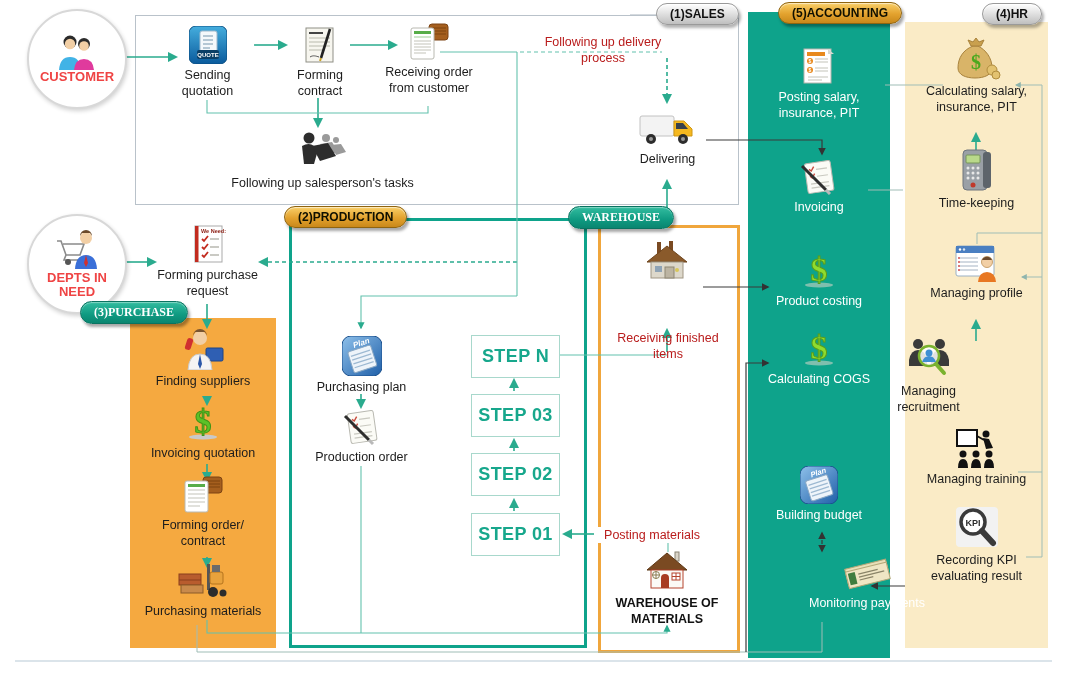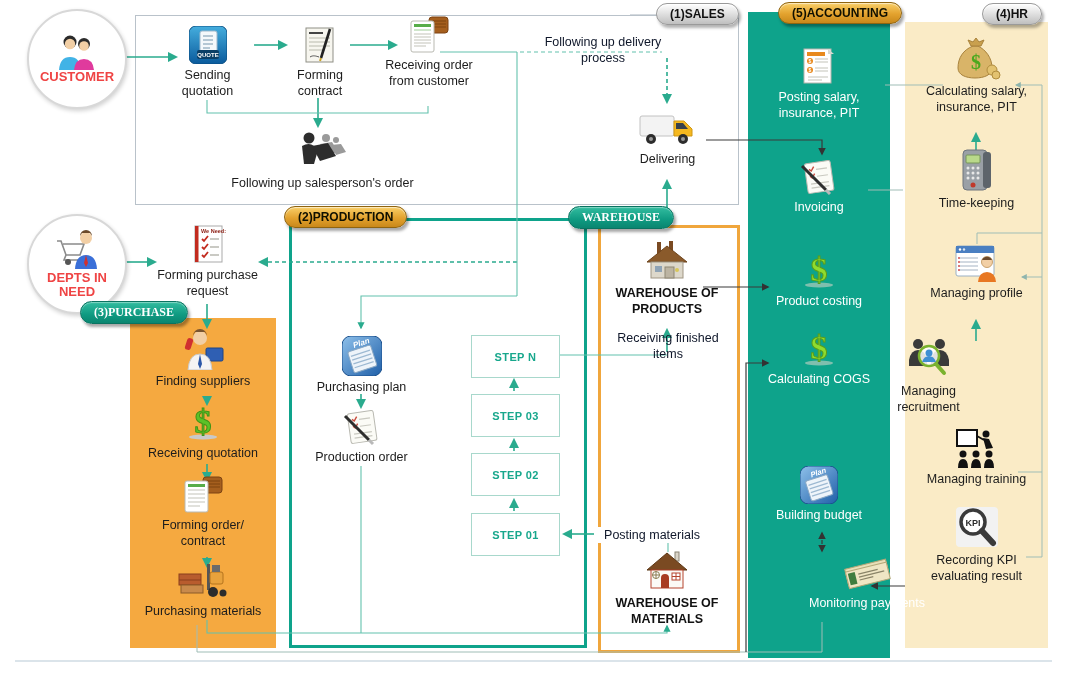--- a/index.html
+++ b/index.html
@@ -5,35 +5,35 @@
   html,body{margin:0;padding:0;background:#fff;}
   #canvas{position:relative;width:1067px;height:673px;background:#fff;overflow:hidden;
           font-family:"Liberation Sans",sans-serif;color:#1c1c1c;}
   .col{position:absolute;z-index:1;}
   .box{position:absolute;background:#fff;z-index:1;}
   #svg-overlay{position:absolute;left:0;top:0;z-index:2;pointer-events:none;}
   .node{position:absolute;z-index:3;display:flex;flex-direction:column;align-items:center;text-align:center;}
   .node .lbl{font-size:12.5px;line-height:1.25;margin-top:4px;}
   .white .lbl{color:#fff;}
   .bold .lbl{font-weight:bold;color:#111;}
-  .note{position:absolute;z-index:4;color:#0f172a;font-size:12.5px;line-height:1.3;text-align:center;}
+  .note{position:absolute;z-index:4;color:#b91c1c;font-size:12.5px;line-height:1.3;text-align:center;}
   .pill{position:absolute;z-index:5;font-size:12px;font-weight:bold;padding:3px 13px;border-radius:14px;white-space:nowrap;}
   .pill.gold{background:linear-gradient(#f9cf68,#e3a22e 55%,#c9881a);border:1px solid #8f6410;color:#101000;
              box-shadow:2px 3px 3px rgba(0,0,0,.35), inset 0 1px 1px rgba(255,255,255,.6);}
   .pill.silver{background:linear-gradient(#ffffff,#d9d9d9 60%,#bfbfbf);border:1px solid #9a9a9a;color:#111;
              box-shadow:2px 3px 3px rgba(0,0,0,.3), inset 0 1px 1px #fff;}
   .pill.teal{background:linear-gradient(#33bda0,#0f9a81 60%,#0a8570);border:1px solid #0a7361;color:#fff;
              box-shadow:2px 3px 3px rgba(0,0,0,.35), inset 0 1px 1px rgba(255,255,255,.4);font-family:Liberation Serif, serif;}
   .circle{position:absolute;z-index:3;width:96px;height:96px;border-radius:50%;background:#fff;
           border:2px solid #d8d8d8;box-shadow:1px 2px 4px rgba(0,0,0,.18);
           display:flex;flex-direction:column;align-items:center;justify-content:center;text-align:center;}
   .circle .lbl{font-weight:bold;font-size:13px;line-height:1.1;color:#ef4444;}
   .step{position:absolute;left:471px;width:87px;height:41px;border:1px solid #a8d8cc;background:#fff;z-index:3;
         display:flex;align-items:center;justify-content:center;}
-  .step span{color:#17a78c;font-weight:bold;font-size:11px;letter-spacing:.4px;}
+  .step span{color:#17a78c;font-weight:bold;font-size:18px;letter-spacing:.4px;}
   .bg-white{background:#fff;padding:0 4px;}
 </style>
 </head>
 <body>
 
 <div id="canvas">
 
   <div class="col" style="left:748px;top:12px;width:142px;height:646px;background:#0EA38B;"></div>
   <div class="col" style="left:905px;top:22px;width:143px;height:626px;background:#FAEBC6;"></div>
   <div class="col" style="left:130px;top:318px;width:146px;height:330px;background:#F5A940;"></div>
@@ -163,21 +163,21 @@
       <rect x="3" y="2" width="27" height="34" fill="#f7f6ef" stroke="#8f8f86"></rect>
       <path d="M6 7h14" stroke="#444" stroke-width="2"></path>
       <path d="M6 12h21M6 16h21M6 20h21M6 24h16" stroke="#b9b9ad" stroke-width="1.2"></path>
       <path d="M7 31c3-2 6-1 9 0" stroke="#555" fill="none"></path>
       <line x1="27" y1="3" x2="18" y2="32" stroke="#222" stroke-width="2.6"></line>
       <line x1="18" y1="32" x2="17" y2="35" stroke="#c9a227" stroke-width="2"></line>
     </svg>
     <div class="lbl" style="max-width:70px;">Forming contract</div>
   </div>
 
-  <div class="node" style="left:373px;top:16px;width:112px;">
+  <div class="node" style="left:373px;top:23px;width:112px;">
     <svg width="44" height="38" viewBox="0 0 44 38">
       <rect x="22" y="1" width="19" height="16" rx="3" fill="#a55f1e" stroke="#7c4312"></rect>
       <path d="M24 5h15M24 8h15M24 11h15" stroke="#8a4d15" stroke-width="1.4"></path>
       <rect x="4" y="5" width="23" height="31" rx="2" fill="#fff" stroke="#b9b9b1"></rect>
       <rect x="7" y="8" width="17" height="3" fill="#57ad49"></rect>
       <rect x="7" y="13" width="17" height="2" fill="#cfe6cb"></rect>
       <path d="M7 18h17M7 21h17M7 24h17M7 27h17M7 30h12" stroke="#c3c3ba" stroke-width="1.2"></path>
     </svg>
     <div class="lbl" style="max-width:110px;">Receiving order from customer</div>
   </div>
@@ -189,21 +189,21 @@
           <path d="M24 14l12-2 6 10-12 4z"></path>
           <circle cx="40" cy="10" r="3"></circle>
           <path d="M35 15l10-1 5 8-10 3z"></path>
         </g>
       <g fill="#2d2d2d">
           <circle cx="13" cy="8" r="5.5"></circle>
           <path d="M6 16q7-4 12 0l4 4-4 14H8z"></path>
           <path d="M16 16l16-3 8 13-16 5z"></path>
         </g>
     </svg>
-    <div class="lbl">Following up salesperson's order</div>
+    <div class="lbl">Following up salesperson's tasks</div>
   </div>
 
   <div class="node" style="left:620px;top:112px;width:95px;">
     <svg width="58" height="36" viewBox="0 0 58 36">
       <rect x="1" y="4" width="34" height="20" rx="2" fill="#f3f3f3" stroke="#c2c2c2"></rect>
       <path d="M35 9h10l8 8v7H35z" fill="#f5b81f" stroke="#cf9714"></path>
       <path d="M37 11h7l5 6h-12z" fill="#37404a"></path>
       <circle cx="12" cy="27" r="5" fill="#2c2c2c"></circle>
         <circle cx="12" cy="27" r="2" fill="#9a9a9a"></circle>
       <circle cx="44" cy="27" r="5" fill="#2c2c2c"></circle>
@@ -239,21 +239,21 @@
       <rect x="6" y="10" width="6" height="12" rx="2.5" fill="#d02f2f" transform="rotate(18 9 16)"></rect>
     </svg>
     <div class="lbl">Finding suppliers</div>
   </div>
 
   <div class="node" style="left:140px;top:402px;width:126px;">
     <svg width="36" height="40" viewBox="0 0 36 40">
       <ellipse cx="18" cy="35" rx="14" ry="2.5" fill="#c9c9c9"></ellipse>
       <text x="18" y="31" font-size="34" font-weight="bold" text-anchor="middle" fill="#5bc127" stroke="#3f9317" stroke-width="1" font-family="Liberation Serif,serif">$</text>
     </svg>
-    <div class="lbl">Receiving quotation</div>
+    <div class="lbl">Invoicing quotation</div>
   </div>
 
   <div class="node" style="left:153px;top:476px;width:100px;">
     <svg width="44" height="38" viewBox="0 0 44 38">
       <rect x="22" y="1" width="19" height="16" rx="3" fill="#a55f1e" stroke="#7c4312"></rect>
       <path d="M24 5h15M24 8h15M24 11h15" stroke="#8a4d15" stroke-width="1.4"></path>
       <rect x="4" y="5" width="23" height="31" rx="2" fill="#fff" stroke="#b9b9b1"></rect>
       <rect x="7" y="8" width="17" height="3" fill="#57ad49"></rect>
       <path d="M7 14h17M7 18h17M7 22h17M7 26h17M7 30h12" stroke="#c3c3ba" stroke-width="1.2"></path>
     </svg>
@@ -323,21 +323,20 @@
   <div class="node bold" style="left:600px;top:240px;width:134px;">
     <svg width="48" height="42" viewBox="0 0 48 42">
       <rect x="14" y="2" width="4" height="12" fill="#7a4a22"></rect>
         <rect x="26" y="1" width="4" height="10" fill="#7a4a22"></rect>
       <path d="M4 22L24 6l20 16z" fill="#8a5a2b" stroke="#6d441d"></path>
       <rect x="8" y="22" width="32" height="16" fill="#ddd8cb" stroke="#a09683"></rect>
       <rect x="22" y="27" width="9" height="11" fill="#bcb4a2" stroke="#8f8774"></rect>
       <rect x="12" y="26" width="7" height="6" fill="#8fa3b5"></rect>
       <circle cx="34" cy="30" r="2" fill="#d8c75a"></circle>
     </svg>
-    <div class="lbl" style="max-width:130px;">WAREHOUSE OF PRODUCTS</div>
   </div>
 
   <div class="note" style="left:604px;top:330px;width:128px;">Receiving finished items</div>
 
   <div class="note bg-white" style="left:594px;top:527px;width:108px;">Posting materials</div>
 
   <div class="node white" style="left:752px;top:46px;width:134px;">
     <svg width="40" height="40" viewBox="0 0 40 40">
       <rect x="5" y="3" width="27" height="34" fill="#fff" stroke="#b5b5ad"></rect>
       <path d="M29 3l6 5h-6z" fill="#d9d9d1"></path>

